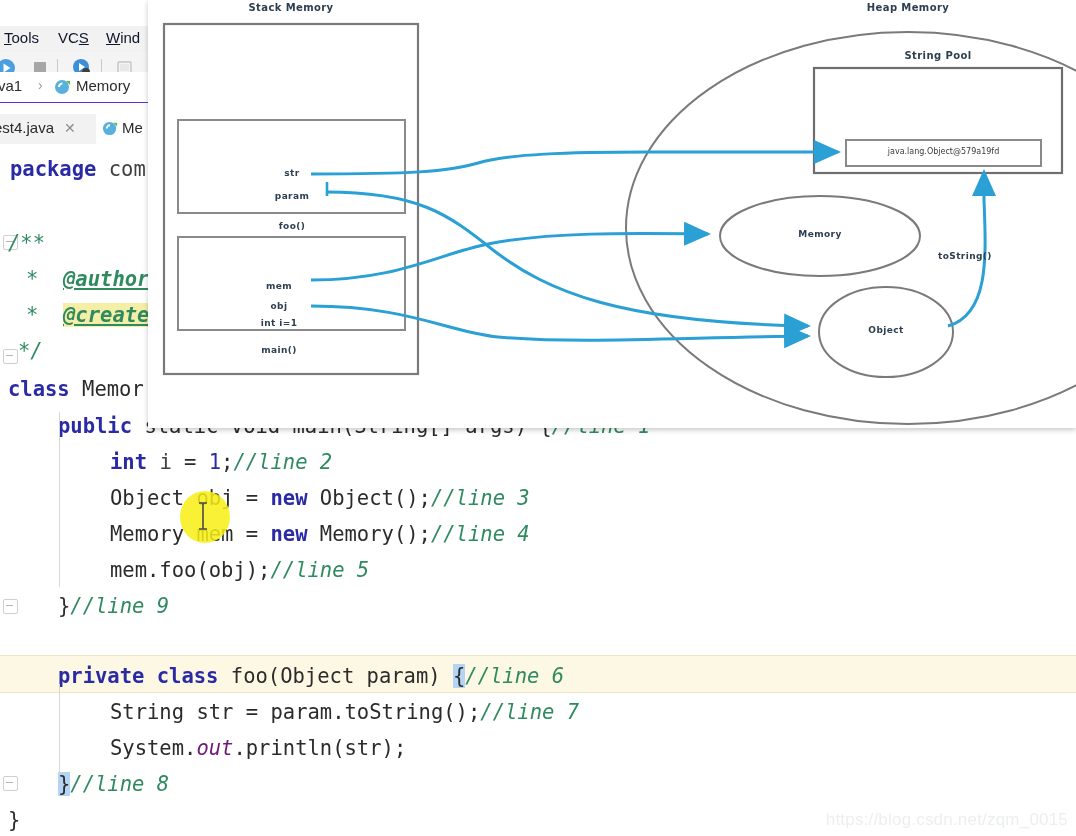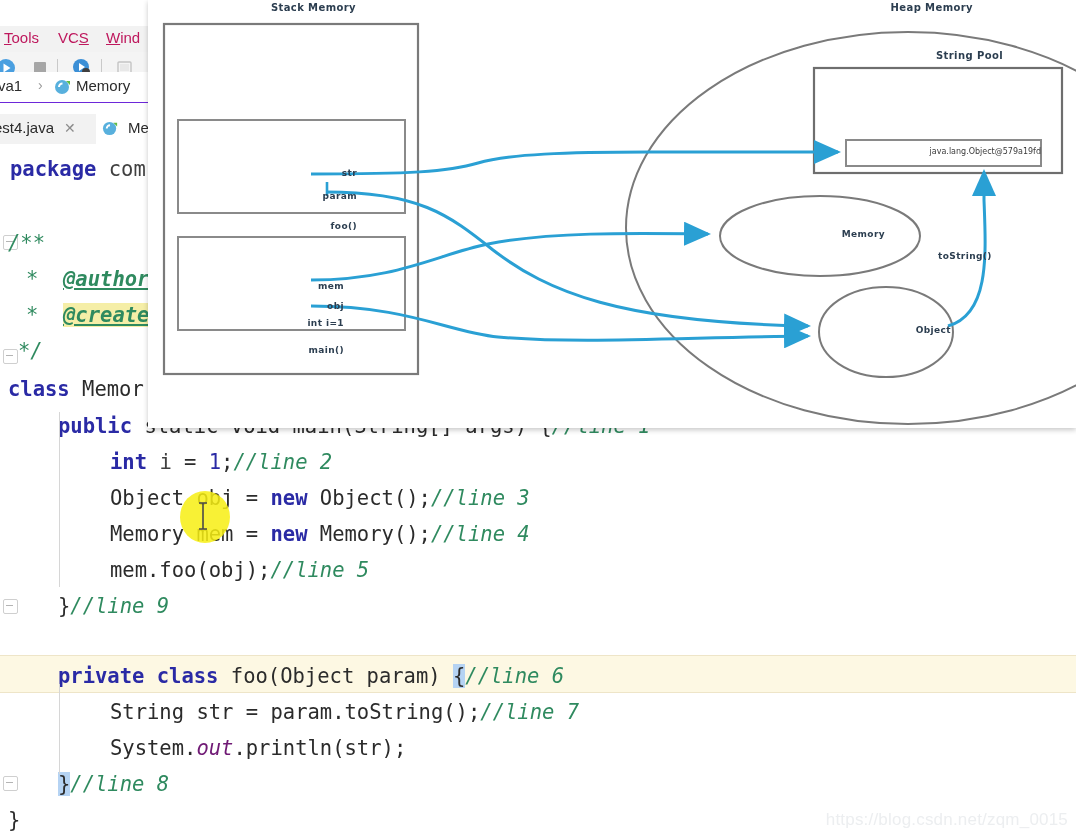--- a/index.html
+++ b/index.html
@@ -20,21 +20,21 @@
   .ide-titlebar .t{
     position:absolute;left:-2px;top:2px;font-size:15px;color:#3c3c3c;
     letter-spacing:.1px;
   }
 
   .ide-menubar{
     position:absolute;left:0;top:26px;width:148px;height:26px;
     background:#f2f2f2;border-bottom:1px solid #e2e2e2;overflow:hidden;white-space:nowrap;
   }
   .menu-item{
-    position:absolute;top:3px;font-size:15px;color:#be185d;
+    position:absolute;top:3px;font-size:15px;color:#0f172a;
   }
   .menu-item u{text-decoration:underline;}
 
   .ide-toolbar{
     position:absolute;left:0;top:52px;width:148px;height:32px;
     background:#f4f4f4;border-bottom:1px solid #e0e0e0;overflow:hidden;
   }
   .tb-ico{position:absolute;top:6px;width:20px;height:20px;}
   .tb-sep{position:absolute;top:7px;width:1px;height:18px;background:#c9c9c9;}
 
@@ -88,21 +88,21 @@
   
   #diagram{
     position:absolute;left:148px;top:0;width:928px;height:428px;
     background:#ffffff;overflow:hidden;
     box-shadow:0 2px 5px rgba(0,0,0,.22);
   }
   #diagram svg{position:absolute;left:0;top:0;}
   .dlabel{
     position:absolute;font-family:"DejaVu Sans",sans-serif;
     font-size:10px;font-weight:bold;color:#2c3e50;letter-spacing:.4px;
-    text-align:right;white-space:nowrap;
+    text-align:center;white-space:nowrap;
   }
   .dlabel.small{font-size:9px;font-weight:bold;}
   .dlabel.lit{font-size:8px;font-weight:normal;color:#3a3a3a;letter-spacing:0;}
 </style>
 </head>
 <body>
 
 <div id="ide">
 
 
@@ -160,21 +160,21 @@
       <span class="tab-close" style="left:78px;">✕</span>
     </div>
     <div class="tab active" style="left:96px;width:60px;">
       <span style="position:absolute;left:6px;top:6px;">
         <svg width="17" height="17" viewBox="0 0 18 18">
             <circle cx="8" cy="9" r="7" fill="#58b0dd"></circle>
             <path d="M5 9 a3.5 3.5 0 0 1 3.5 -3.5" stroke="#ffffff" stroke-width="2" fill="none"></path>
             <path d="M12 3 l4 0 l0 4 z" fill="#5fbb46"></path>
           </svg>
       </span>
-      <span class="lbl" style="left:32px;">Me</span>
+      <span class="lbl" style="left:26px;">Me</span>
     </div>
   </div>
 
   <div class="editor">
 
     <div class="gutter">
       <div class="fold" style="top:91px;"></div>
       <div class="fold" style="top:205px;"></div>
       <div class="fold" style="top:455px;"></div>
       <div class="fold" style="top:632px;"></div>

